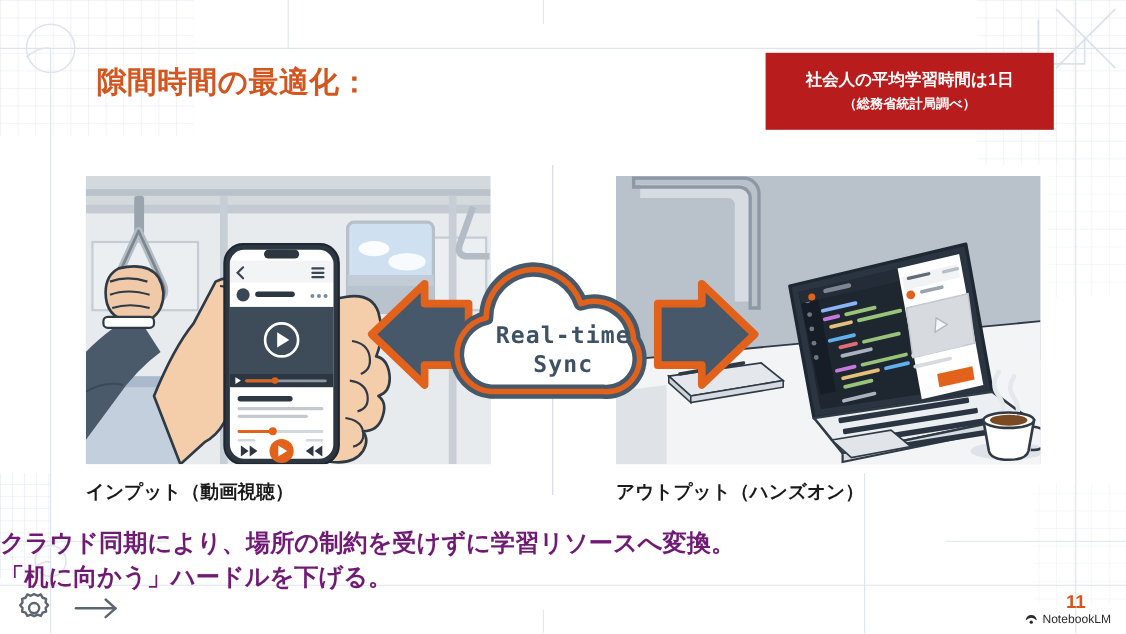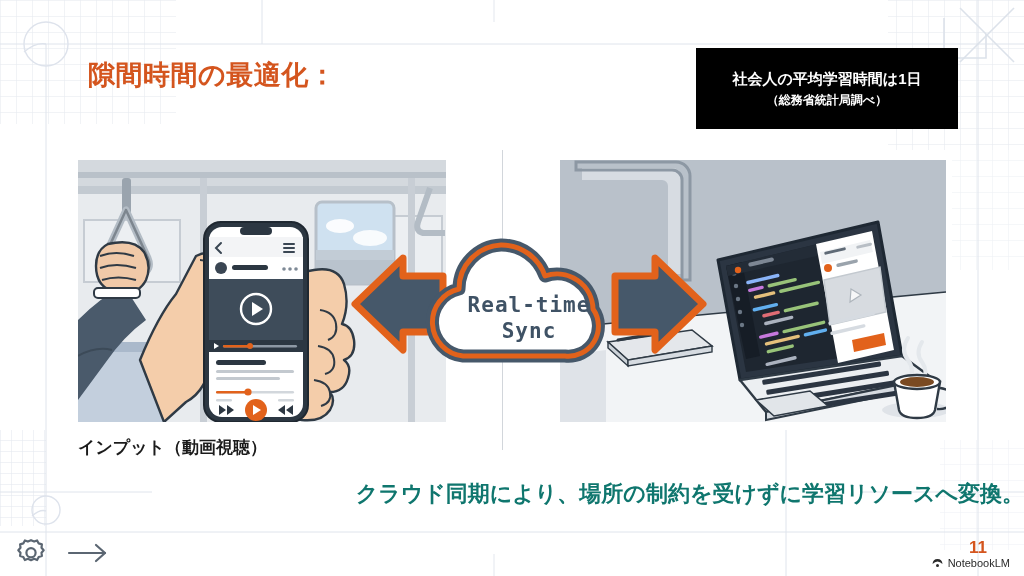--- a/index.html
+++ b/index.html
@@ -15,22 +15,22 @@
   
   #title{
     position:absolute;left:88px;top:56px;width:600px;
     color:#D4551E;font-weight:bold;font-size:27px;line-height:1.42;
     letter-spacing:.5px;
   }
   #title .l2{display:block;}
 
   
   #callout{
-    position:absolute;left:696px;top:48px;width:262px;height:81px;
-    background:#000000;color:#ffffff;
+    position:absolute;left:696px;top:48px;width:262px;height:70px;
+    background:#b91c1c;color:#ffffff;
     display:flex;flex-direction:column;align-items:center;justify-content:center;
     font-weight:bold;font-size:15px;line-height:1.52;text-align:right;
   }
   #callout .cl{display:block;white-space:nowrap;}
   #callout .cl3{font-size:12px;}
 
   
   .panel{position:absolute;top:160px;height:262px;overflow:hidden;background:#dfe3e8;}
   #panel-left{left:78px;width:368px;}
   #panel-right{left:560px;width:386px;}
@@ -40,31 +40,31 @@
 
   
   .caption{
     position:absolute;top:436px;color:#1b1b1b;font-weight:bold;font-size:17px;
     text-align:left;white-space:nowrap;
   }
   #caption-left{left:78px;width:368px;}
   #caption-right{left:560px;width:386px;}
 
   
-  #cloud-wrap{position:absolute;left:347px;top:228px;width:364px;height:152px;}
+  #cloud-wrap{position:absolute;left:330px;top:228px;width:364px;height:152px;}
   #cloud-wrap svg{display:block;}
   .cloudtxt{
     font-family:"DejaVu Sans Mono","Liberation Mono",monospace;
     font-size:21px;font-weight:bold;fill:#3F5265;letter-spacing:1px;
   }
 
   
   #summary{
-    position:absolute;left:0;top:478px;width:1024px;text-align:right;
-    color:#0f766e;font-weight:bold;font-size:22px;line-height:1.42;
+    position:absolute;left:0;top:478px;width:1024px;text-align:left;
+    color:#701a75;font-weight:bold;font-size:22px;line-height:1.42;
   }
   #summary span{display:block;}
 
   
   #footer-gear{position:absolute;left:14px;top:536px;width:34px;height:34px;}
   #footer-arrow{position:absolute;left:66px;top:542px;width:44px;height:22px;}
   #page-num{
     position:absolute;right:16px;top:538px;color:#D4551E;
     font-weight:bold;font-size:17px;text-align:center;width:60px;
   }
@@ -342,20 +342,21 @@
           <path d="M334 222 h46 l-5 28 q-2 8 -18 8 q-16 0 -18 -8 Z" fill="#ffffff" stroke="#2f3a45" stroke-width="2.4"></path>
           <ellipse cx="357" cy="222" rx="23" ry="7" fill="#ffffff" stroke="#2f3a45" stroke-width="2.4"></ellipse>
           <ellipse cx="357" cy="222" rx="17" ry="5" fill="#7a4a22"></ellipse>
           <path d="M380 228 q14 2 12 12 q-2 10 -15 9" fill="none" stroke="#2f3a45" stroke-width="2.4"></path>
         </g>
       </g>
     </svg>
   </div>
 
   <div class="caption" id="caption-left">インプット（動画視聴）</div>
+  <div class="caption" id="caption-right">アウトプット（ハンズオン）</div>
 
   <div id="cloud-wrap">
     <svg viewBox="0 0 364 152" width="364" height="152">
 
       <path d="M96 48 L56 48 L56 30 L8 76 L56 122 L56 104 L96 104 Z" fill="#46586A" stroke="#E2621B" stroke-width="7" stroke-linejoin="round"></path>
 
       <path d="M268 48 L308 48 L308 30 L356 76 L308 122 L308 104 L268 104 Z" fill="#46586A" stroke="#E2621B" stroke-width="7" stroke-linejoin="round"></path>
 
       <path d="M116 128
                a34 34 0 0 1 -4 -67
@@ -369,20 +370,21 @@
                a46 46 0 0 1 44 31
                a36 36 0 0 1 48 33
                a30 30 0 0 1 -28 47 Z" fill="none" stroke="#E2621B" stroke-width="5" stroke-linejoin="round"></path>
       <text class="cloudtxt" x="182" y="84" text-anchor="middle">Real-time</text>
       <text class="cloudtxt" x="182" y="110" text-anchor="middle">Sync</text>
     </svg>
   </div>
 
   <div id="summary">
     <span>クラウド同期により、場所の制約を受けずに学習リソースへ変換。</span>
+    <span>「机に向かう」ハードルを下げる。</span>
   </div>
 
   <svg id="footer-gear" viewBox="0 0 34 34">
     <g fill="none" stroke="#5b6672" stroke-width="2.2" stroke-linejoin="round">
       <path d="M17 4.2 l3.1 1.4 l3-1.2 l1.6 3 l3.2 1 l-0.4 3.3 l2.2 2.5 l-2.2 2.5 l0.4 3.3 l-3.2 1 l-1.6 3 l-3-1.2 l-3.1 1.4 l-3.1-1.4 l-3 1.2 l-1.6-3 l-3.2-1 l0.4-3.3 l-2.2-2.5 l2.2-2.5 l-0.4-3.3 l3.2-1 l1.6-3 l3 1.2 Z"></path>
       <circle cx="17" cy="16.8" r="4.6"></circle>
     </g>
   </svg>
   <svg id="footer-arrow" viewBox="0 0 44 22">
     <g fill="none" stroke="#5b6672" stroke-width="2.2" stroke-linecap="round" stroke-linejoin="round">

